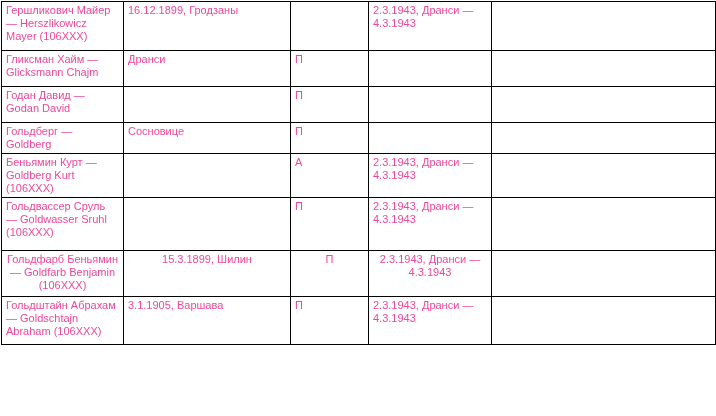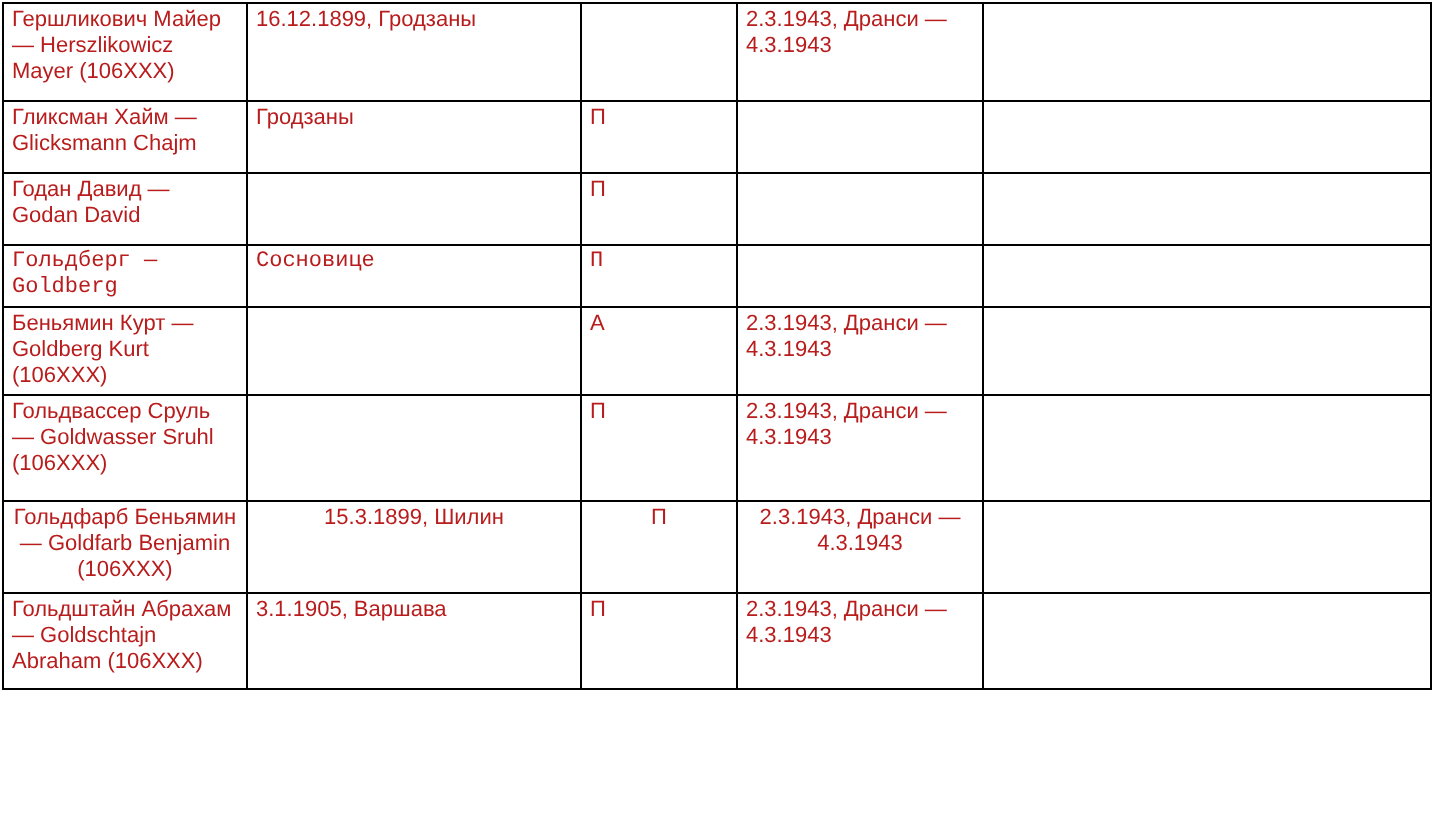--- a/index.html
+++ b/index.html
@@ -1,18 +1,18 @@
 <!DOCTYPE html>
 <html><head>
 <meta charset="utf-8">
 <style>
   html,body{margin:0;padding:0;background:#fff;}
   .page{
     width:716px;height:416px;background:#ffffff;box-sizing:border-box;
-    font-family:"Liberation Sans",sans-serif;color:#b91c1c;overflow:hidden;
+    font-family:"Liberation Sans",sans-serif;color:#ec4899;overflow:hidden;
   }
   table.register{
     border-collapse:collapse;table-layout:fixed;
     width:714px;margin:1px 0 0 1px;
   }
   table.register td{
     border:1px solid #000;
     vertical-align:top;
     padding:2px 4px 2px 4px;
     font-size:11px;
@@ -21,21 +21,21 @@
     word-wrap:break-word;
   }
   col.c-name{width:122px;}
   col.c-birth{width:167px;}
   col.c-cat{width:78px;}
   col.c-transport{width:123px;}
   col.c-notes{width:224px;}
   tr.r0{height:49px;}
   tr.r1{height:36px;}
   tr.r2{height:36px;}
-  tr.r3{height:24px;font-family:Liberation Mono, monospace;}
+  tr.r3{height:24px;}
   tr.r4{height:42px;}
   tr.r5{height:53px;}
   tr.r6{height:46px;text-align:center;}
   tr.r7{height:43px;}
   tr.r8{height:37px;}
   tr.r9{height:48px;}
 </style>
 </head>
 <body>
 
@@ -51,21 +51,21 @@
     <tbody>
       <tr class="r0">
         <td>Гершликович Майер — Herszlikowicz Mayer (106XXX)</td>
         <td>16.12.1899, Гродзаны</td>
         <td></td>
         <td>2.3.1943, Дранси — 4.3.1943</td>
         <td></td>
       </tr>
       <tr class="r1">
         <td>Гликсман Хайм — Glicksmann Chajm</td>
-        <td>Гродзаны</td>
+        <td>Дранси</td>
         <td>П</td>
         <td></td>
         <td></td>
       </tr>
       <tr class="r2">
         <td>Годан Давид — Godan David</td>
         <td></td>
         <td>П</td>
         <td></td>
         <td></td>

